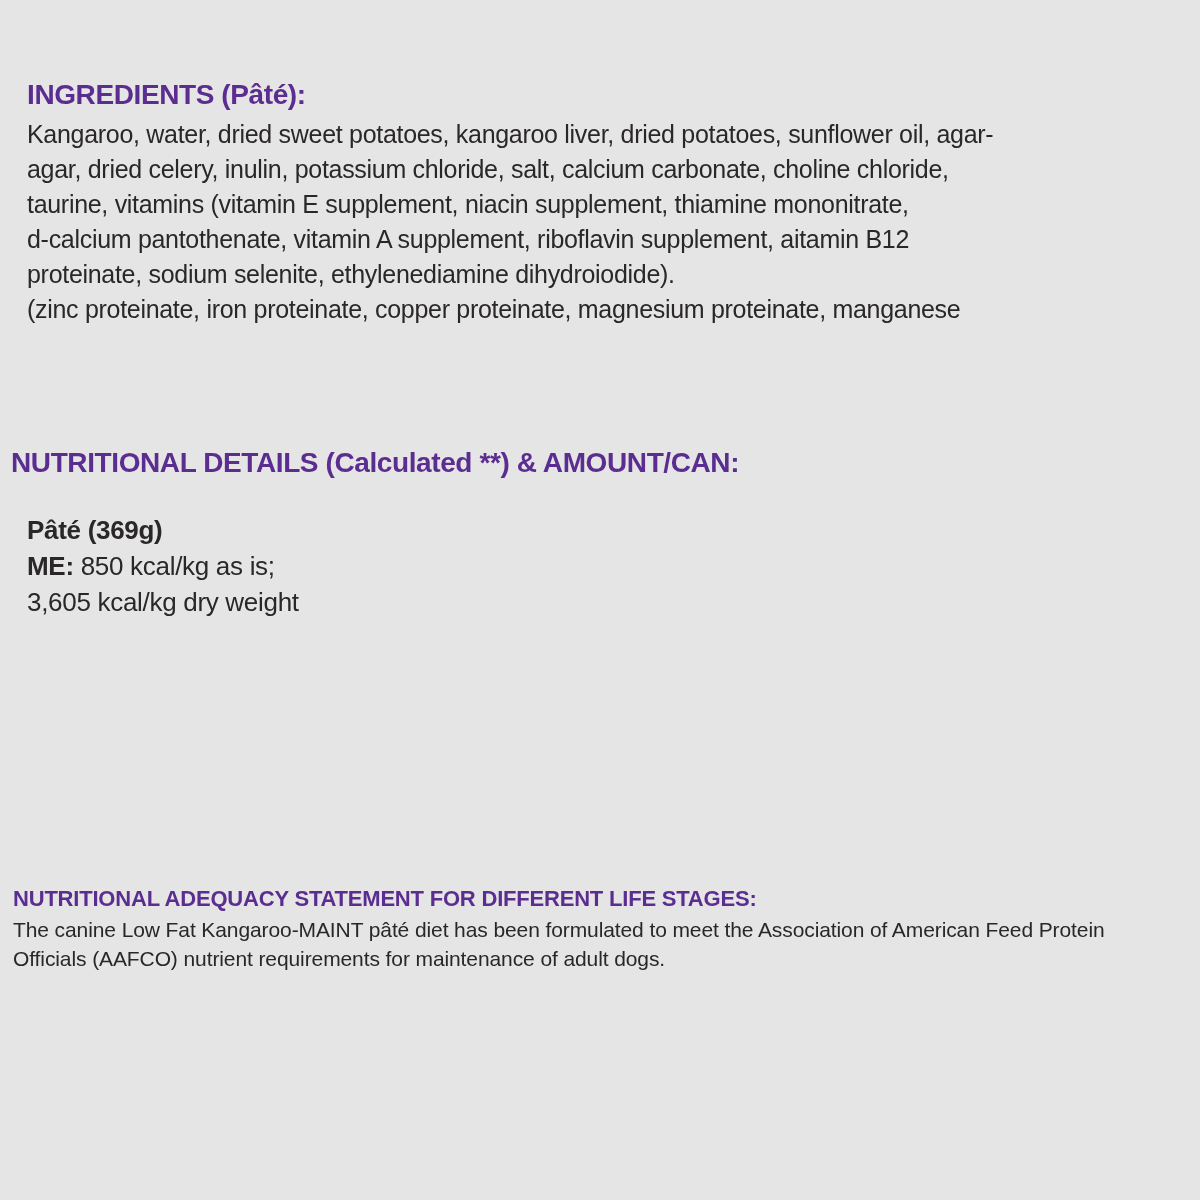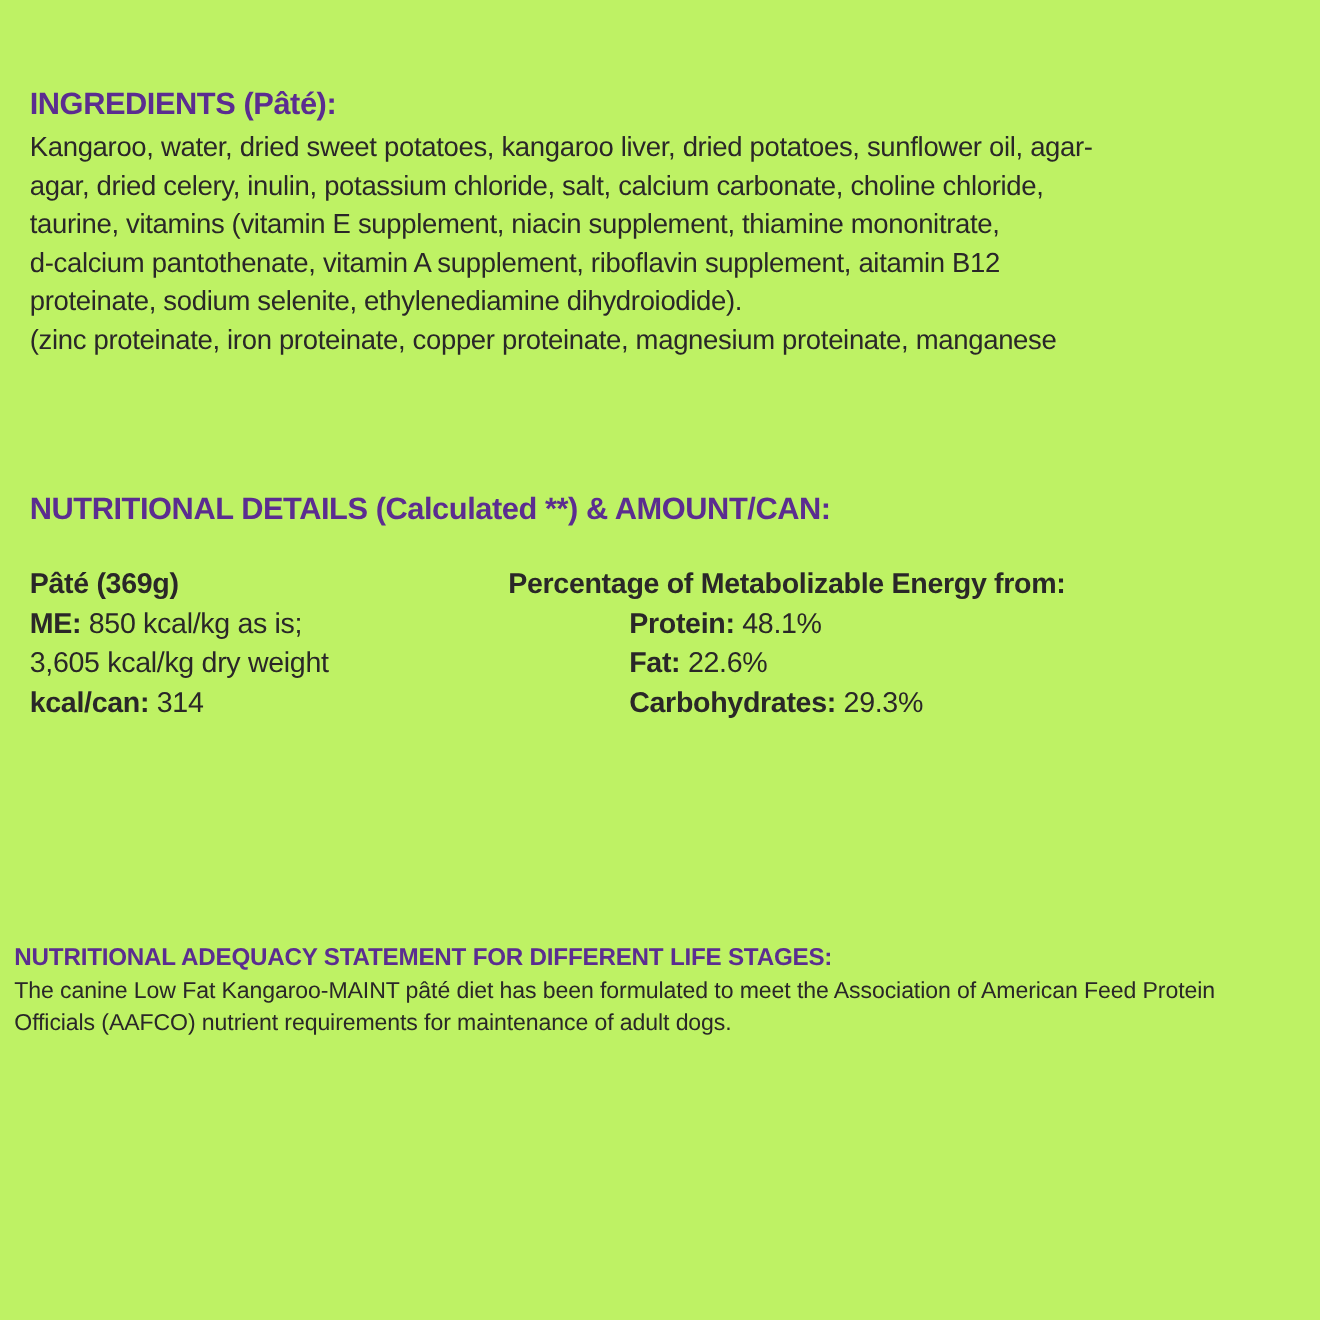--- a/index.html
+++ b/index.html
@@ -5,21 +5,21 @@
   * { margin: 0; padding: 0; box-sizing: border-box; }
   html, body { background: #ffffff; }
   body {
     font-family: "Liberation Sans", sans-serif;
     color: #2a2728;
   }
   .page {
     position: relative;
     width: 1200px;
     height: 1200px;
-    background: #bef264;
+    background: #e5e5e5;
     overflow: hidden;
   }
   .purple-heading {
     color: #5b2d90;
     font-weight: bold;
     font-size: 28px;
     line-height: 34px;
     letter-spacing: -0.4px;
     white-space: nowrap;
   }
@@ -35,21 +35,21 @@
   .body-line {
     font-size: 25px;
     line-height: 35px;
     letter-spacing: -0.3px;
     color: #2a2728;
     white-space: nowrap;
   }
   .section-nutritional-heading {
     position: absolute;
     top: 446px;
-    left: 27px;
+    left: 11px;
     right: 27px;
   }
   .details {
     position: absolute;
     top: 512px;
     left: 27px;
     right: 27px;
     height: 145px;
   }
   .details-left {
@@ -82,20 +82,21 @@
     left: 13px;
     right: 13px;
   }
   .adequacy-heading {
     color: #5b2d90;
     font-weight: bold;
     font-size: 22px;
     line-height: 27px;
     letter-spacing: -0.2px;
     white-space: nowrap;
+    margin-top: 29px;
   }
   .adequacy-lines { margin-top: 3px; }
   .adequacy-line {
     font-size: 21px;
     line-height: 29px;
     letter-spacing: -0.1px;
     color: #2a2728;
     white-space: nowrap;
   }
 </style>
@@ -118,29 +119,22 @@
 
   <div class="section-nutritional-heading">
     <div class="purple-heading">NUTRITIONAL DETAILS (Calculated **) &amp; AMOUNT/CAN:</div>
   </div>
 
   <div class="details">
     <div class="details-left">
       <div class="detail-line detail-title">Pâté (369g)</div>
       <div class="detail-line"><span class="b">ME:</span> <span>850 kcal/kg as is;</span></div>
       <div class="detail-line">3,605 kcal/kg dry weight</div>
-      <div class="detail-line"><span class="b">kcal/can:</span> <span>314</span></div>
     </div>
 
-    <div class="details-right">
-      <div class="detail-line detail-title">Percentage of Metabolizable Energy from:</div>
-      <div class="detail-line detail-item"><span class="b">Protein:</span> <span>48.1%</span></div>
-      <div class="detail-line detail-item"><span class="b">Fat:</span> <span>22.6%</span></div>
-      <div class="detail-line detail-item"><span class="b">Carbohydrates:</span> <span>29.3%</span></div>
-    </div>
   </div>
 
   <div class="section-adequacy">
     <div class="adequacy-heading">NUTRITIONAL ADEQUACY STATEMENT FOR DIFFERENT LIFE STAGES:</div>
     <div class="adequacy-lines">
       <div class="adequacy-line">The canine Low Fat Kangaroo-MAINT pâté diet has been formulated to meet the Association of American Feed Protein</div>
       <div class="adequacy-line">Officials (AAFCO) nutrient requirements for maintenance of adult dogs.</div>
     </div>
   </div>
 

